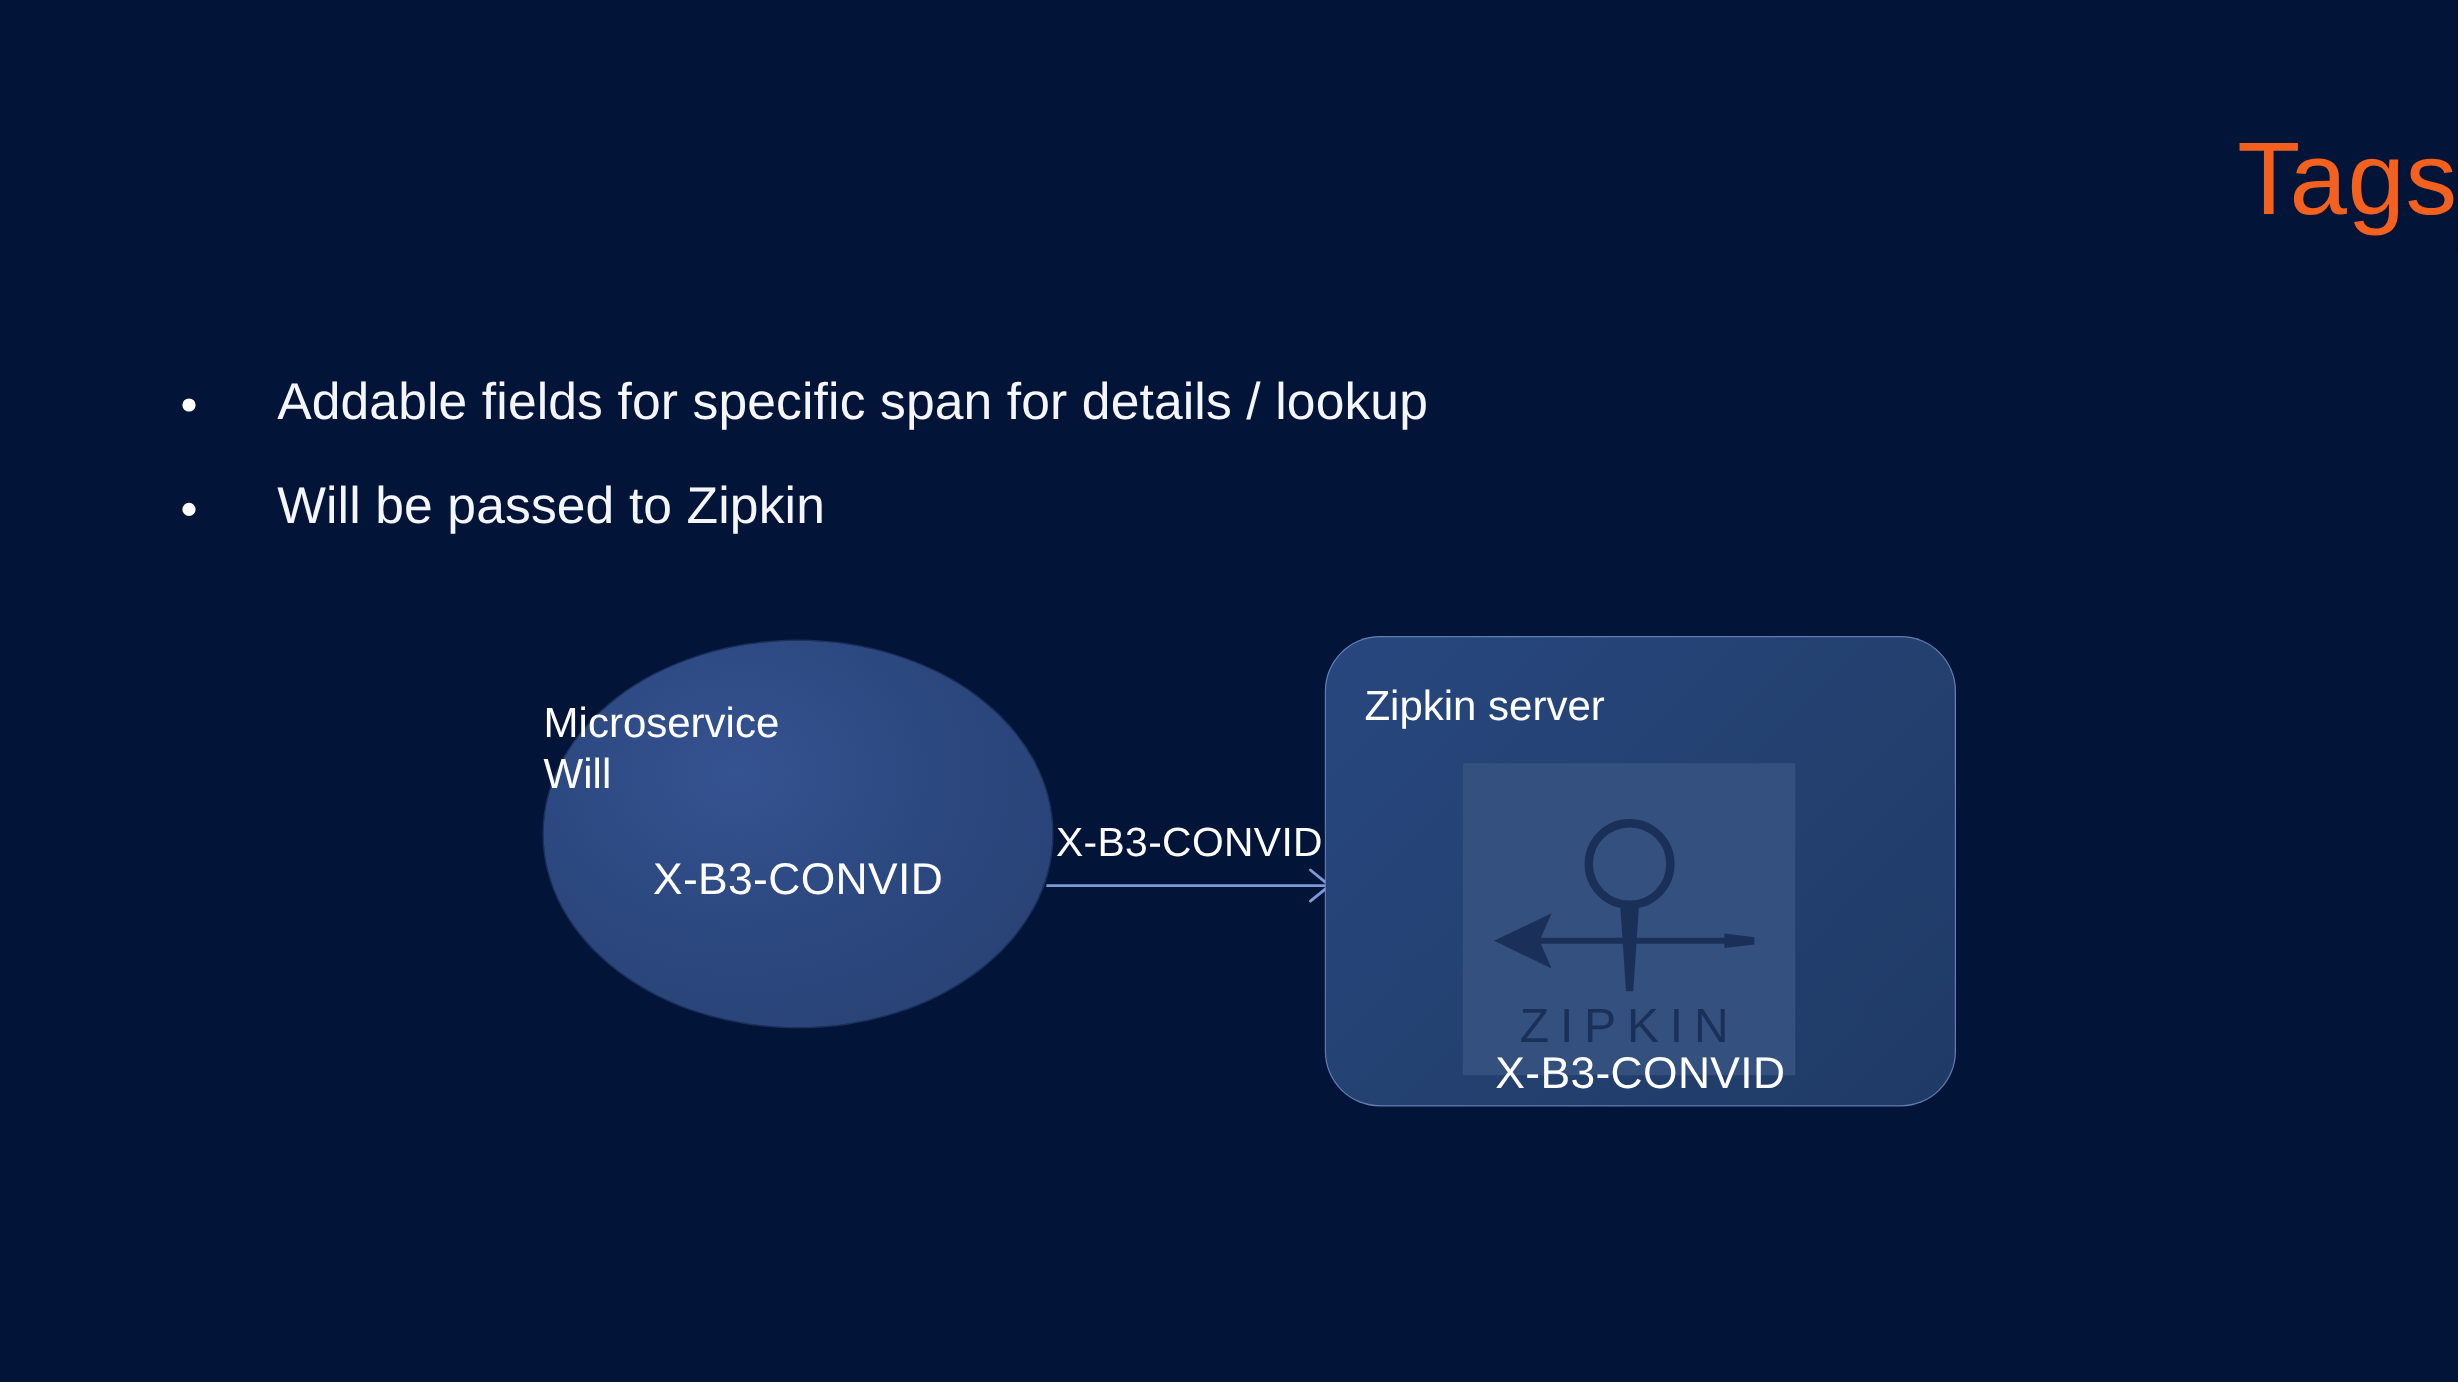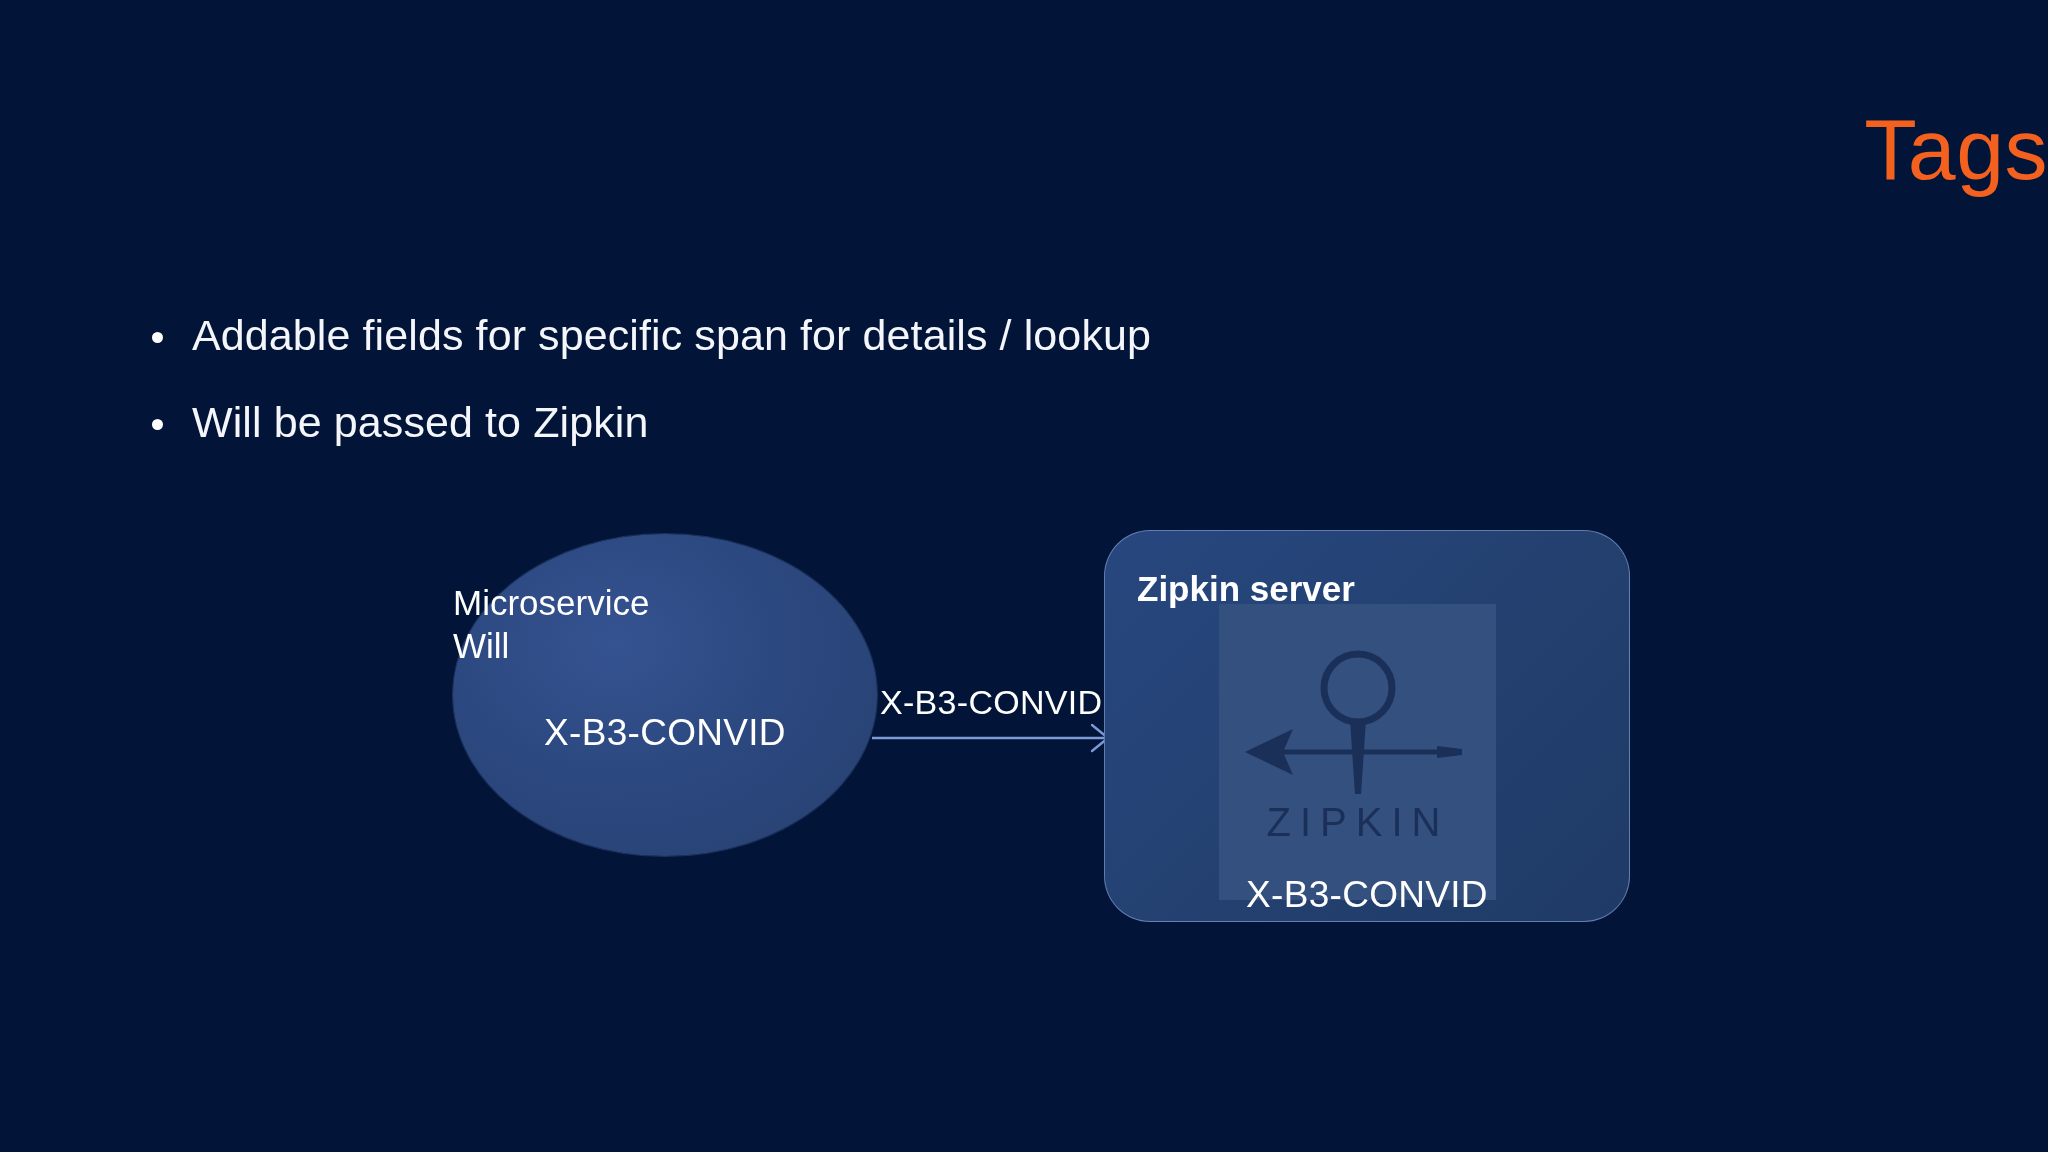--- a/index.html
+++ b/index.html
@@ -40,20 +40,21 @@
   .bullets {
     position: absolute;
     left: 152px;
     top: 308px;
     width: 1500px;
   }
   .bullet-row {
     display: flex;
     align-items: flex-start;
     margin-bottom: 32px;
+    gap: 39px;
   }
   .bullet-dot {
     width: 11px;
     height: 11px;
     border-radius: 50%;
     background: #ffffff;
     margin-top: 24px;
     margin-right: 29px;
     flex: 0 0 auto;
   }
@@ -138,29 +139,29 @@
     background: linear-gradient(135deg, #27477f 0%, #23406f 55%, #1f3a66 100%);
     border: 1px solid rgba(150,178,230,0.55);
     box-sizing: border-box;
   }
   .zipkin-box-title {
     position: absolute;
     left: 32px;
     top: 38px;
     color: #ffffff;
     font-size: 35px;
-    font-weight: 700;
+    font-weight: 400;
     white-space: nowrap;
   }
   .zipkin-logo-tile {
     position: absolute;
     left: 1219px;
-    top: 604px;
+    top: 636px;
     width: 277px;
-    height: 296px;
+    height: 260px;
     background: #34507f;
   }
   .zipkin-logo-svg {
     position: absolute;
     left: 0;
     top: 0;
     width: 277px;
     height: 260px;
   }
   .zipkin-box-id {

